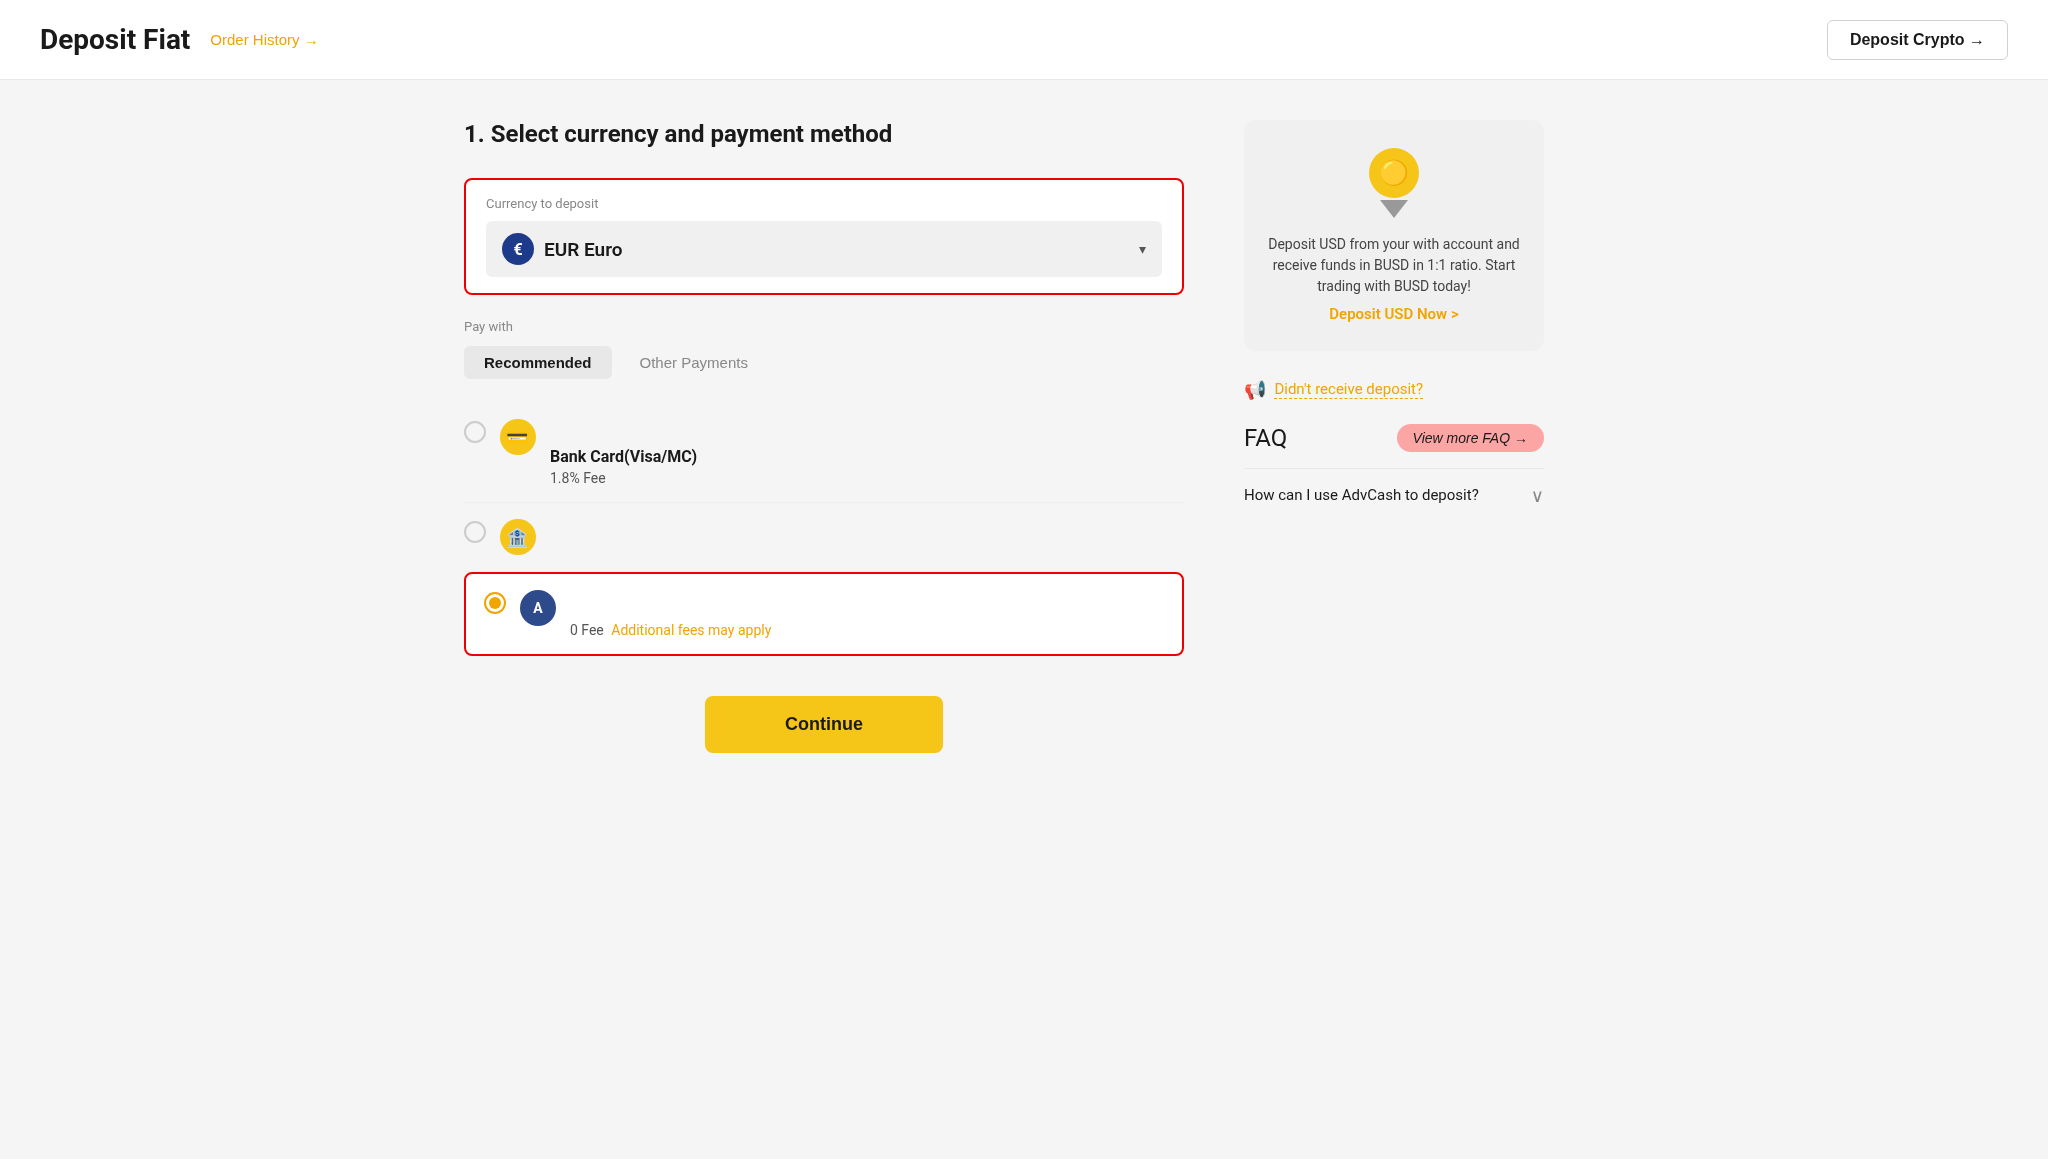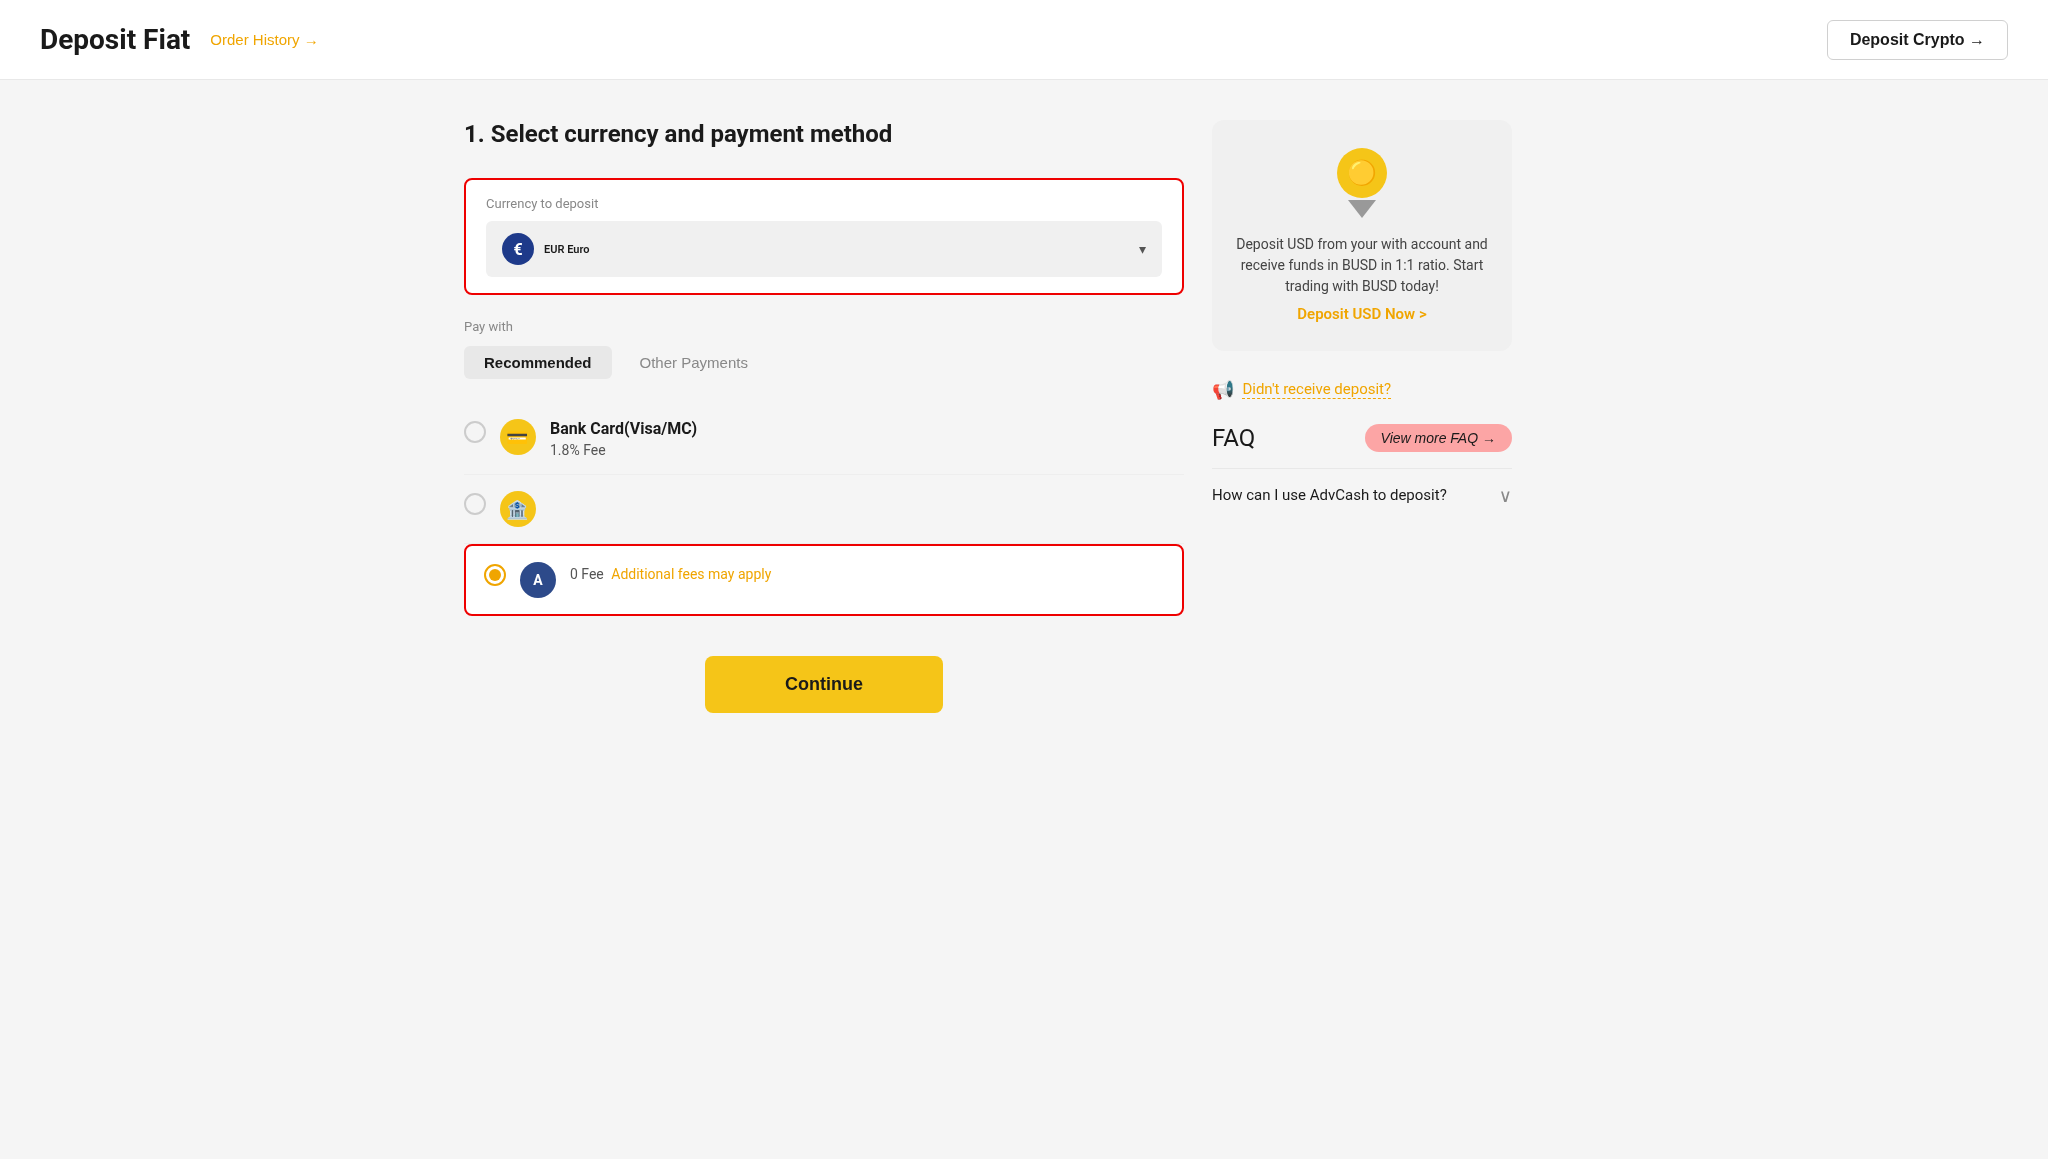--- a/index.html
+++ b/index.html
@@ -54,21 +54,21 @@
       gap: 8px;
       color: #1a1a1a;
     }
 
     
     .main-content {
       max-width: 1200px;
       margin: 0 auto;
       padding: 40px 40px;
       display: flex;
-      gap: 28px;
+      gap: 60px;
       align-items: flex-start;
     }
 
     .left-panel {
       flex: 1;
       max-width: 720px;
     }
 
     .right-panel {
       width: 300px;
@@ -115,21 +115,21 @@
       border-radius: 50%;
       background: #1e3a8a;
       display: flex;
       align-items: center;
       justify-content: center;
       color: #fff;
       font-size: 16px;
       font-weight: 700;
     }
     .currency-name {
-      font-size: 11px;
+      font-size: 19px;
       font-weight: 600;
       color: #1a1a1a;
     }
     .dropdown-arrow {
       font-size: 14px;
       color: #555;
     }
 
     
     .pay-with-label {
@@ -209,20 +209,21 @@
       background: #f5c518;
     }
     .payment-icon.advcash {
       background: #2d4a8a;
       color: #fff;
       font-size: 14px;
       font-weight: 700;
     }
     .payment-details {
       flex: 1;
+      margin-top: 28px;
     }
     .payment-name {
       font-size: 16px;
       font-weight: 700;
       color: #1a1a1a;
     }
     .payment-fee {
       font-size: 14px;
       color: #555;
       margin-top: 4px;

